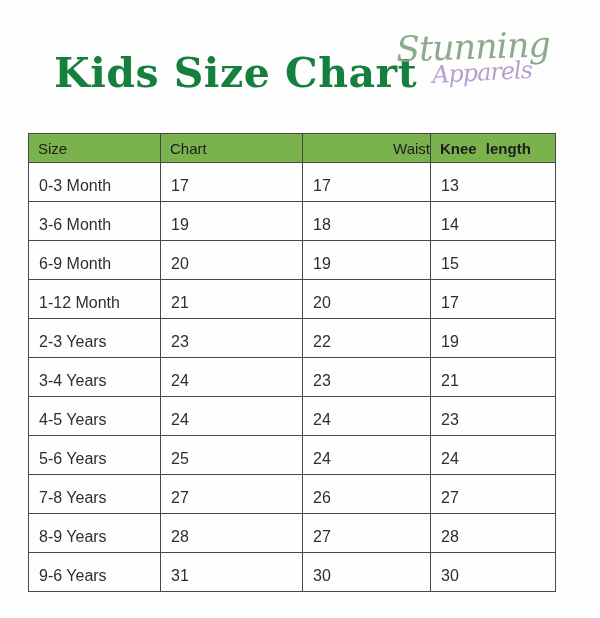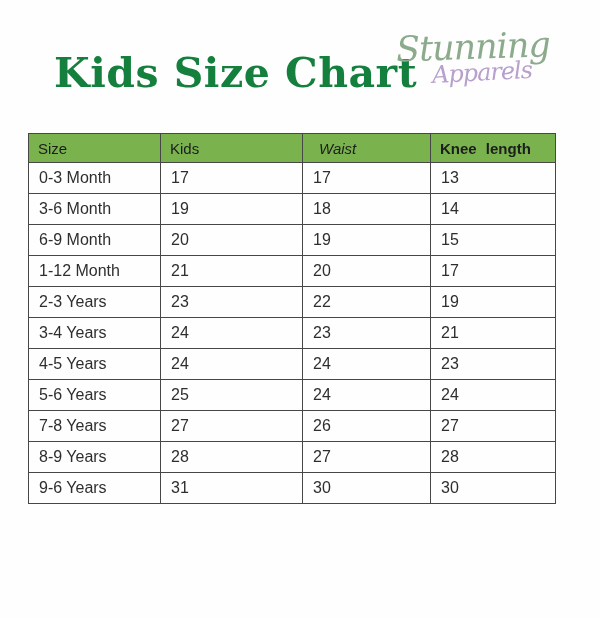--- a/index.html
+++ b/index.html
@@ -55,27 +55,27 @@
     white-space:nowrap;
   }
   .size-table th {
     height:28px;
     text-align:left;
     font-weight:400;
     font-size:15px;
     color:#1d1d1d;
     padding:0 0 0 9px;
   }
-  .size-table th.center { text-align:left; padding-left:16px;font-style:italic; }
+  .size-table th.center { text-align:right; padding-left:16px; }
   .size-table th.wide-words { word-spacing:5px;font-weight:bold; }
   .size-table td {
     height:30px;
     font-size:16px;
     color:#2e2e2e;
-    padding:0 0 0 10px;
+    padding:8px 0 0 10px;
   }
 </style>
 </head>
 <body>
 
 <div class="page">
 
   <h1 class="page-title" style="color: #15803d;">Kids Size Chart</h1>
 
   <div class="logo">
@@ -86,21 +86,21 @@
   <table class="size-table">
     <colgroup>
       <col style="width:132px">
       <col style="width:142px">
       <col style="width:128px">
       <col style="width:125px">
     </colgroup>
     <thead>
       <tr>
         <th style="background: rgb(122, 179, 78);">Size</th>
-        <th style="background: rgb(122, 179, 78);">Kids</th>
+        <th style="background: rgb(122, 179, 78);">Chart</th>
         <th class="center" style="background: rgb(122, 179, 78);">Waist</th>
         <th class="wide-words" style="background: rgb(122, 179, 78);">Knee length</th>
       </tr>
     </thead>
     <tbody>
         <tr>
           <td>0-3 Month</td>
           <td>17</td>
           <td>17</td>
           <td>13</td>

